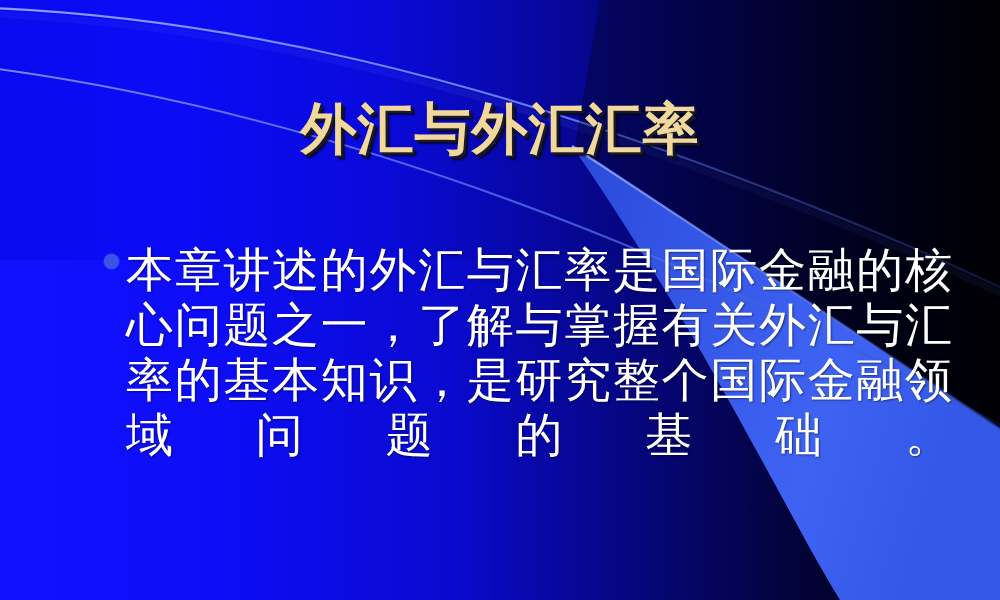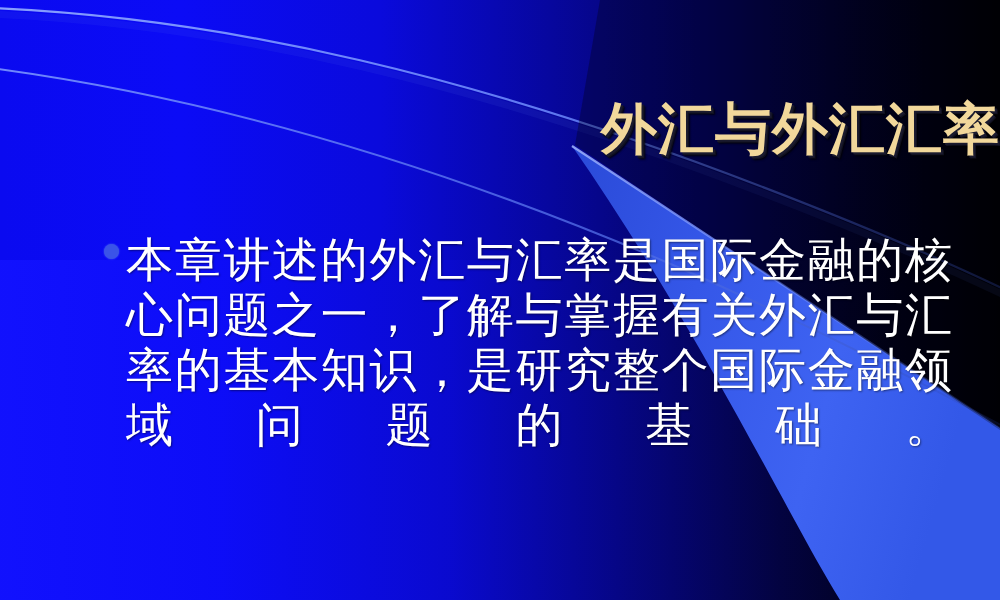--- a/index.html
+++ b/index.html
@@ -32,37 +32,37 @@
     inset: 0;
     width: 1000px;
     height: 600px;
   }
 
   #slide-title {
     position: absolute;
     left: 0;
     top: 98px;
     width: 1000px;
-    text-align: right;
+    text-align: center;
     font-size: 56px;
     line-height: 62px;
     letter-spacing: 1px;
     font-weight: 700;
     color: #F2D89B;
     text-shadow:
        2px  2px 0 #1a1a2e,
        3px  3px 0 #10101f,
        4px  4px 2px rgba(0,0,0,0.75);
     white-space: nowrap;
   }
 
   #body-block {
     position: absolute;
     left: 96px;
-    top: 232px;
+    top: 242px;
     width: 856px;
   }
 
   #bullet-row {
     position: relative;
   }
 
   #bullet-dot {
     position: absolute;
     left: 8px;

